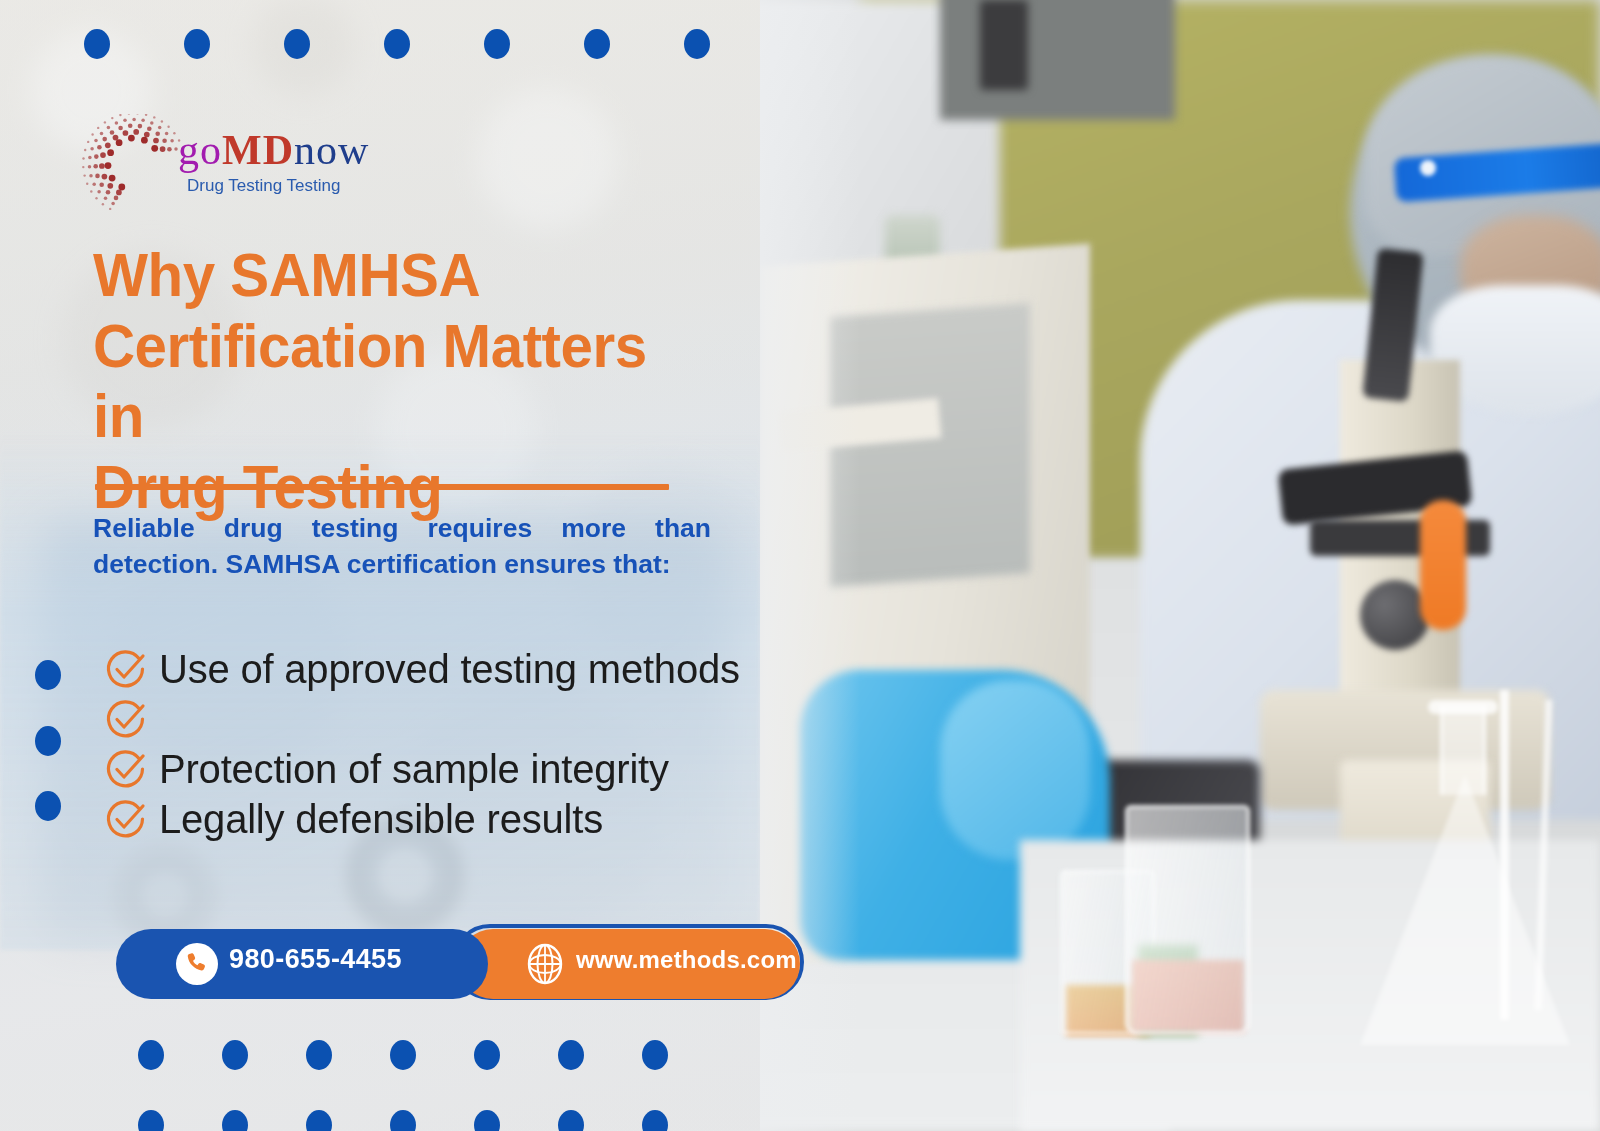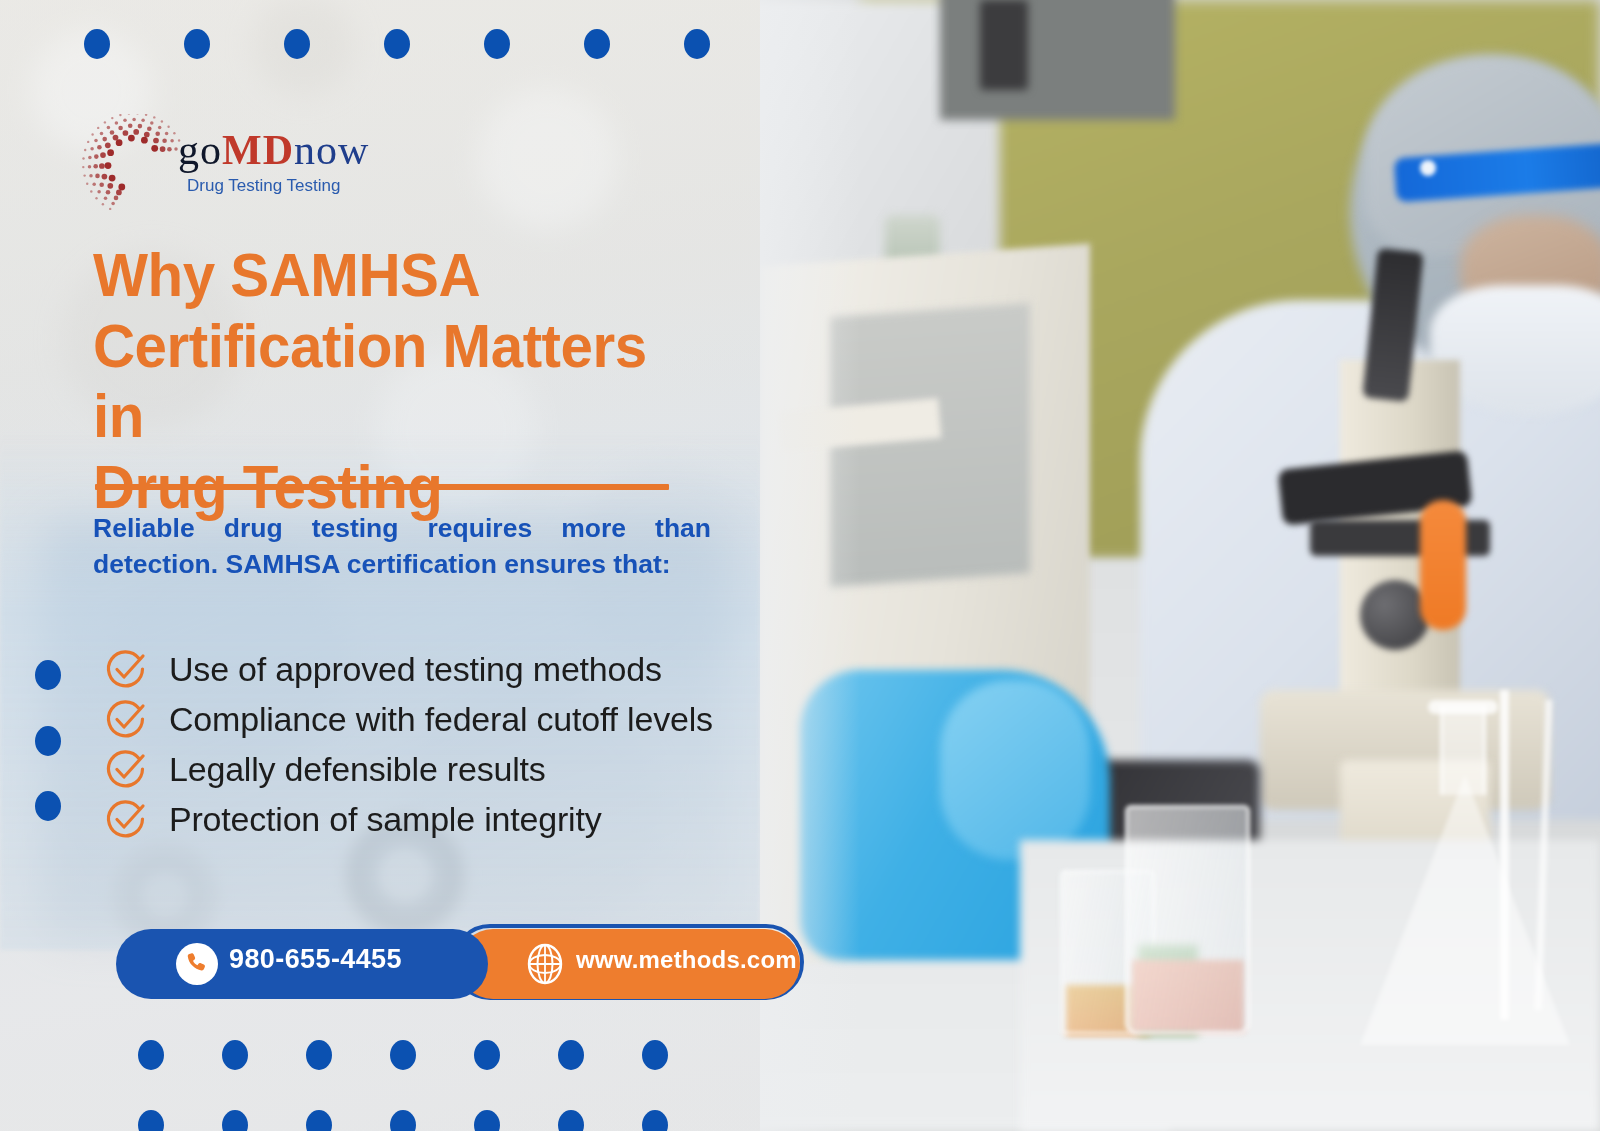--- a/index.html
+++ b/index.html
@@ -158,21 +158,21 @@
                   filter:blur(2px); }
 
   
   .dot{ position:absolute; width:26px; height:30px; border-radius:50%; background:#0B51B1; }
 
   
   .logo{ position:absolute; left:82px; top:112px; width:340px; height:106px; }
   .logo-mark{ position:absolute; left:0; top:2px; width:100px; height:100px; }
   .logo-word{ position:absolute; left:96px; top:14px; font-size:42px; letter-spacing:1px;
               font-family:"Liberation Serif", serif; white-space:nowrap; }
-  .logo-word .go{ color:#0f172a; }
+  .logo-word .go{ color:#a21caf; }
   .logo-word .md{ color:#C0392B; font-weight:bold; }
   .logo-word .now{ color:#1F3E8C; }
   .logo-sub{ position:absolute; left:105px; top:64px; font-size:17px; color:#2A5BAE;
              font-family:"Liberation Sans", sans-serif; white-space:nowrap; }
 
   
   .headline{ position:absolute; left:93px; top:240px; width:640px;
              font-size:62px; line-height:1.14; font-weight:bold; color:#E8772C;
              letter-spacing:-0.5px; transform:scaleX(.94); transform-origin:left top; }
 
@@ -180,21 +180,21 @@
          background:#E8772C; border-radius:1px; }
 
   .subhead{ position:absolute; left:93px; top:510px; width:618px;
             font-size:26.5px; line-height:1.37; font-weight:bold; color:#1752B8;
             text-align:justify; text-justify:inter-word; }
 
   
   .checklist{ position:absolute; left:103px; top:644px; width:620px; }
   .ck-row{ position:relative; height:50px; display:flex; align-items:center; }
   .ck-ico{ width:46px; height:46px; flex:0 0 46px; position:relative; }
-  .ck-txt{ font-size:34px; color:#1C1C1C; margin-left:20px; white-space:nowrap;
+  .ck-txt{ font-size:40px; color:#1C1C1C; margin-left:10px; white-space:nowrap;
            letter-spacing:-0.2px; }
 
   
   .pill-orange{ position:absolute; left:458px; top:929px; width:342px; height:70px;
                 background:#EE7D2E; border-radius:35px; }
   .pill-orange-edge{ position:absolute; left:452px; top:924px; width:352px; height:76px;
                      border:4px solid #1A54B0; border-radius:38px; }
   .pill-blue{ position:absolute; left:116px; top:929px; width:372px; height:70px;
               background:#1A54B0; border-radius:35px; }
   .phone-circle{ position:absolute; left:176px; top:943px; width:42px; height:42px;
@@ -403,35 +403,34 @@
             <path d="M36 12.5 A17 17 0 1 0 39.5 23" fill="none" stroke="#E8772C" stroke-width="3.2" stroke-linecap="round"></path>
             <path d="M14 23.5 L21 31 L40 10" fill="none" stroke="#E8772C" stroke-width="3.2" stroke-linecap="round" stroke-linejoin="round"></path>
           </svg></div>
         <div class="ck-txt">Use of approved testing methods</div>
       </div>
       <div class="ck-row">
         <div class="ck-ico"><svg width="46" height="46" viewBox="0 0 46 46">
             <path d="M36 12.5 A17 17 0 1 0 39.5 23" fill="none" stroke="#E8772C" stroke-width="3.2" stroke-linecap="round"></path>
             <path d="M14 23.5 L21 31 L40 10" fill="none" stroke="#E8772C" stroke-width="3.2" stroke-linecap="round" stroke-linejoin="round"></path>
           </svg></div>
-        <div class="ck-txt">Compliance with federal cutoff levels</div>
+      </div>
+      <div class="ck-row">
+        <div class="ck-ico"><svg width="46" height="46" viewBox="0 0 46 46">
+            <path d="M36 12.5 A17 17 0 1 0 39.5 23" fill="none" stroke="#E8772C" stroke-width="3.2" stroke-linecap="round"></path>
+            <path d="M14 23.5 L21 31 L40 10" fill="none" stroke="#E8772C" stroke-width="3.2" stroke-linecap="round" stroke-linejoin="round"></path>
+          </svg></div>
+        <div class="ck-txt">Protection of sample integrity</div>
       </div>
       <div class="ck-row">
         <div class="ck-ico"><svg width="46" height="46" viewBox="0 0 46 46">
             <path d="M36 12.5 A17 17 0 1 0 39.5 23" fill="none" stroke="#E8772C" stroke-width="3.2" stroke-linecap="round"></path>
             <path d="M14 23.5 L21 31 L40 10" fill="none" stroke="#E8772C" stroke-width="3.2" stroke-linecap="round" stroke-linejoin="round"></path>
           </svg></div>
         <div class="ck-txt">Legally defensible results</div>
-      </div>
-      <div class="ck-row">
-        <div class="ck-ico"><svg width="46" height="46" viewBox="0 0 46 46">
-            <path d="M36 12.5 A17 17 0 1 0 39.5 23" fill="none" stroke="#E8772C" stroke-width="3.2" stroke-linecap="round"></path>
-            <path d="M14 23.5 L21 31 L40 10" fill="none" stroke="#E8772C" stroke-width="3.2" stroke-linecap="round" stroke-linejoin="round"></path>
-          </svg></div>
-        <div class="ck-txt">Protection of sample integrity</div>
       </div>
     </div>
 
   <div class="pill-orange-edge"></div>
   <div class="pill-orange"></div>
   <div class="globe-ico">
     <svg width="42" height="42" viewBox="0 0 42 42">
       <ellipse cx="21" cy="21" rx="16" ry="19" fill="none" stroke="#fff" stroke-width="2.4"></ellipse>
       <ellipse cx="21" cy="21" rx="7.5" ry="19" fill="none" stroke="#fff" stroke-width="2"></ellipse>
       <line x1="5" y1="21" x2="37" y2="21" stroke="#fff" stroke-width="2"></line>

